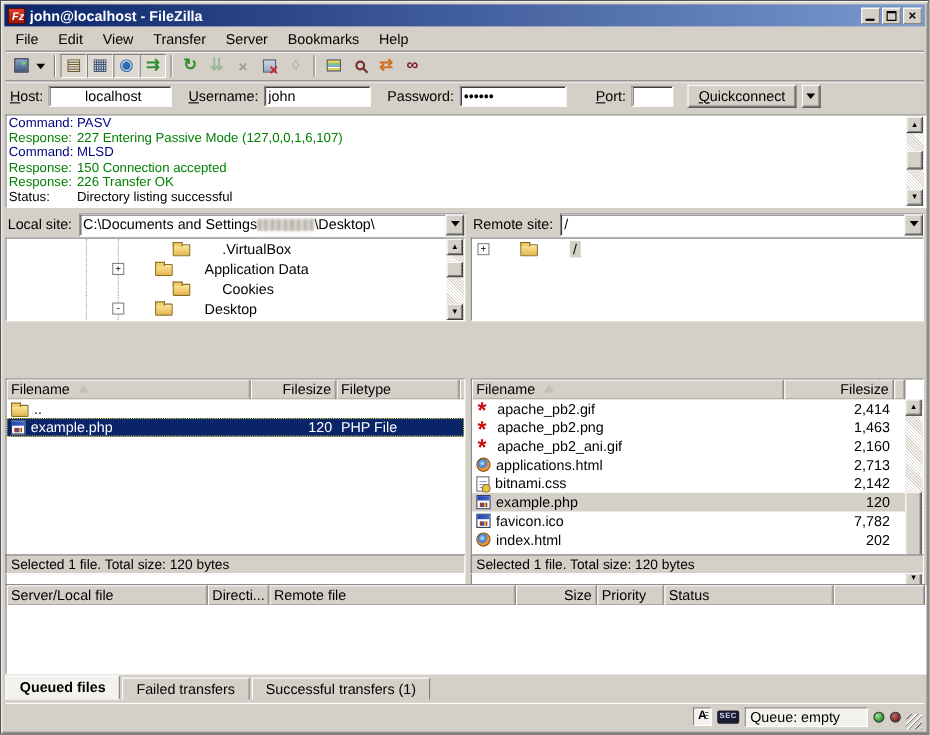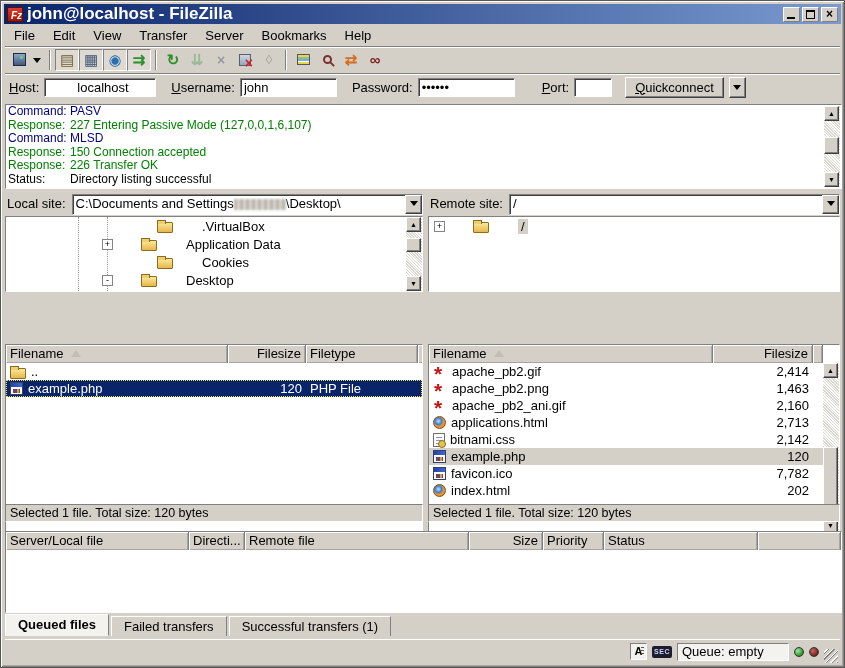--- a/index.html
+++ b/index.html
@@ -10,21 +10,21 @@
             border:1px solid #565656;
             box-shadow: inset 1px 1px 0 #ffffff, inset -1px -1px 0 #808080, inset 2px 2px 0 #d4d0c8, inset -2px -2px 0 #a9a5a0; }
 
   
   .titlebar { position:absolute; top:3px; left:3px; right:3px; height:20px;
               background:linear-gradient(to right,#0a246a,#7a9ad0);
               display:flex; align-items:center; padding:0 3px; }
   .app-icon { width:16px; height:15px; background:linear-gradient(#e03a2a,#a01808); color:#fff;
               font-weight:bold; font-style:italic; font-size:10px; line-height:15px; text-align:right;
               border:1px solid #5a0d04; margin-right:4px; flex:0 0 auto; }
-  .title-text { color:#fff; font-weight:bold; font-size:17px; flex:1 1 auto; white-space:nowrap; overflow:hidden; }
+  .title-text { color:#fff; font-weight:bold; font-size:13px; flex:1 1 auto; white-space:nowrap; overflow:hidden; }
   .winbtns { display:flex; gap:2px; }
   .winbtn { width:17px; height:15px; background:#d4d0c8; border:1px solid; border-color:#fff #808080 #808080 #fff;
             position:relative; cursor:pointer; }
   .winbtn .glyph-min { position:absolute; left:3px; bottom:2px; width:8px; height:2px; background:#000; }
   .winbtn .glyph-max { position:absolute; left:3px; top:2px; width:9px; height:9px; border:1px solid #000; border-top-width:2px; }
   .winbtn .glyph-close { position:absolute; top:0; left:0; right:0; bottom:0; font-size:12px; font-weight:bold; line-height:13px; text-align:center; }
 
   
   .menubar { position:absolute; top:25px; left:4px; right:4px; height:19px; display:flex; align-items:center; }
   .menu-item { padding:2px 9px; cursor:pointer; }

